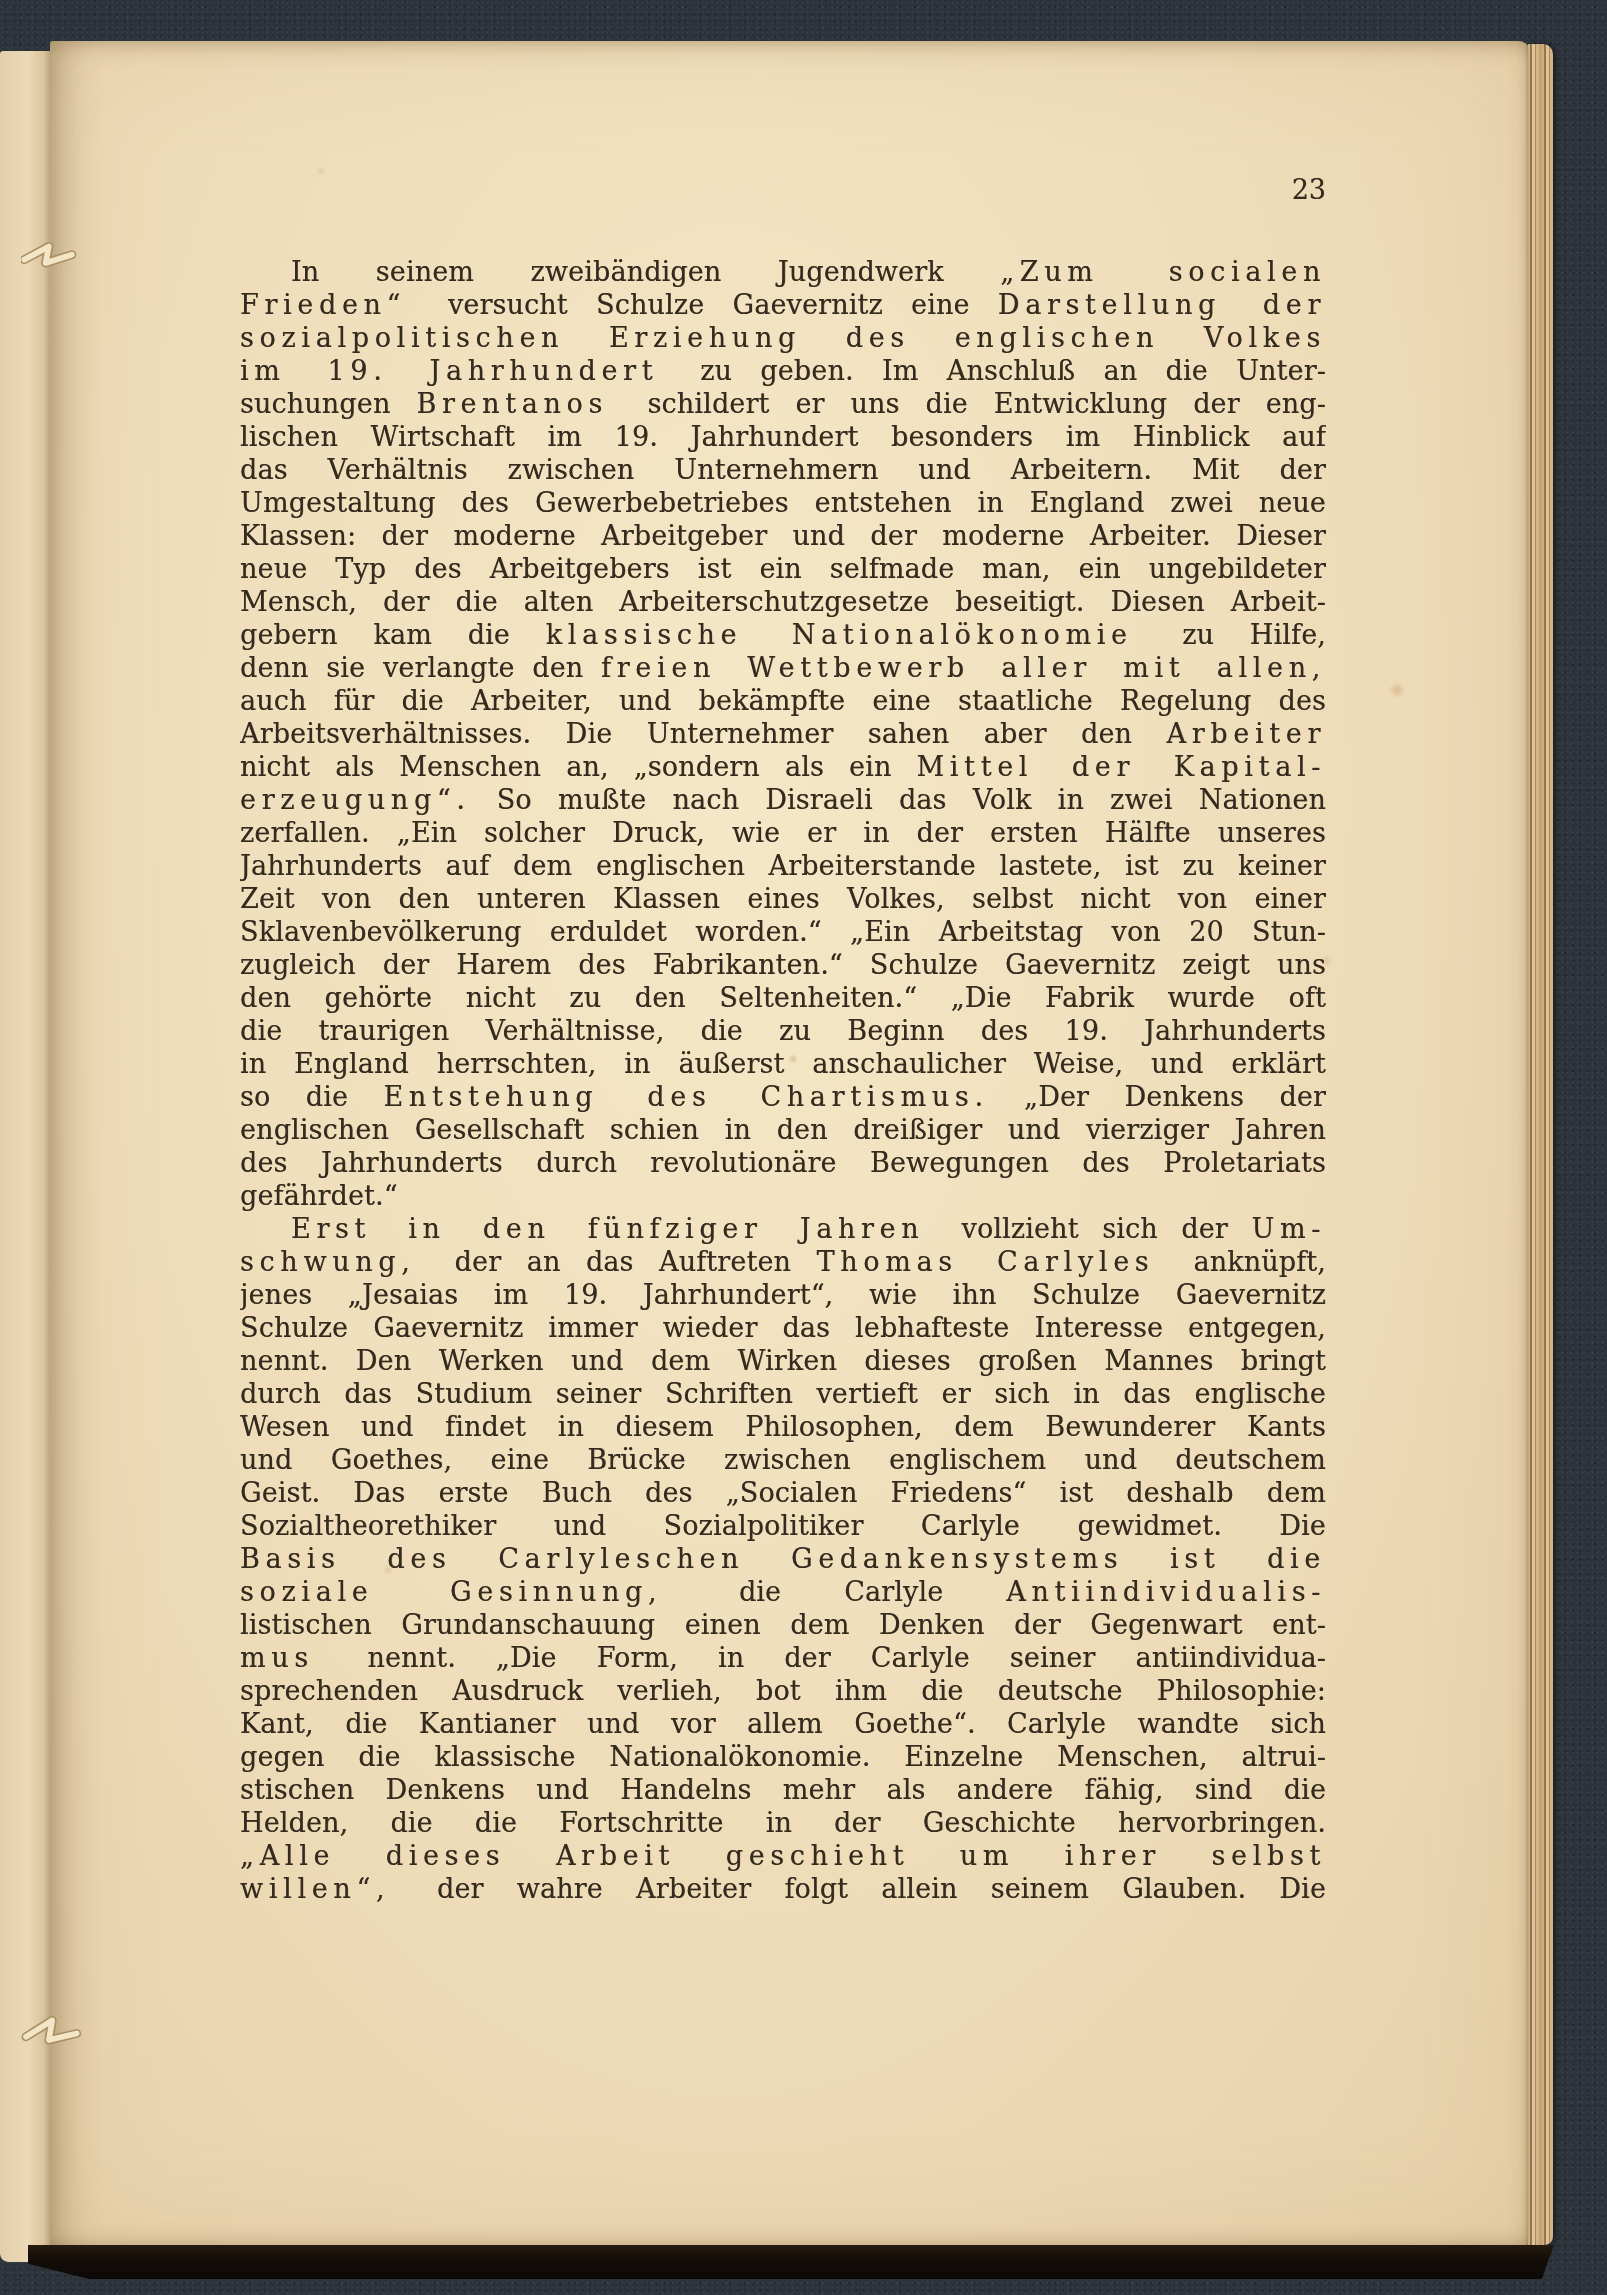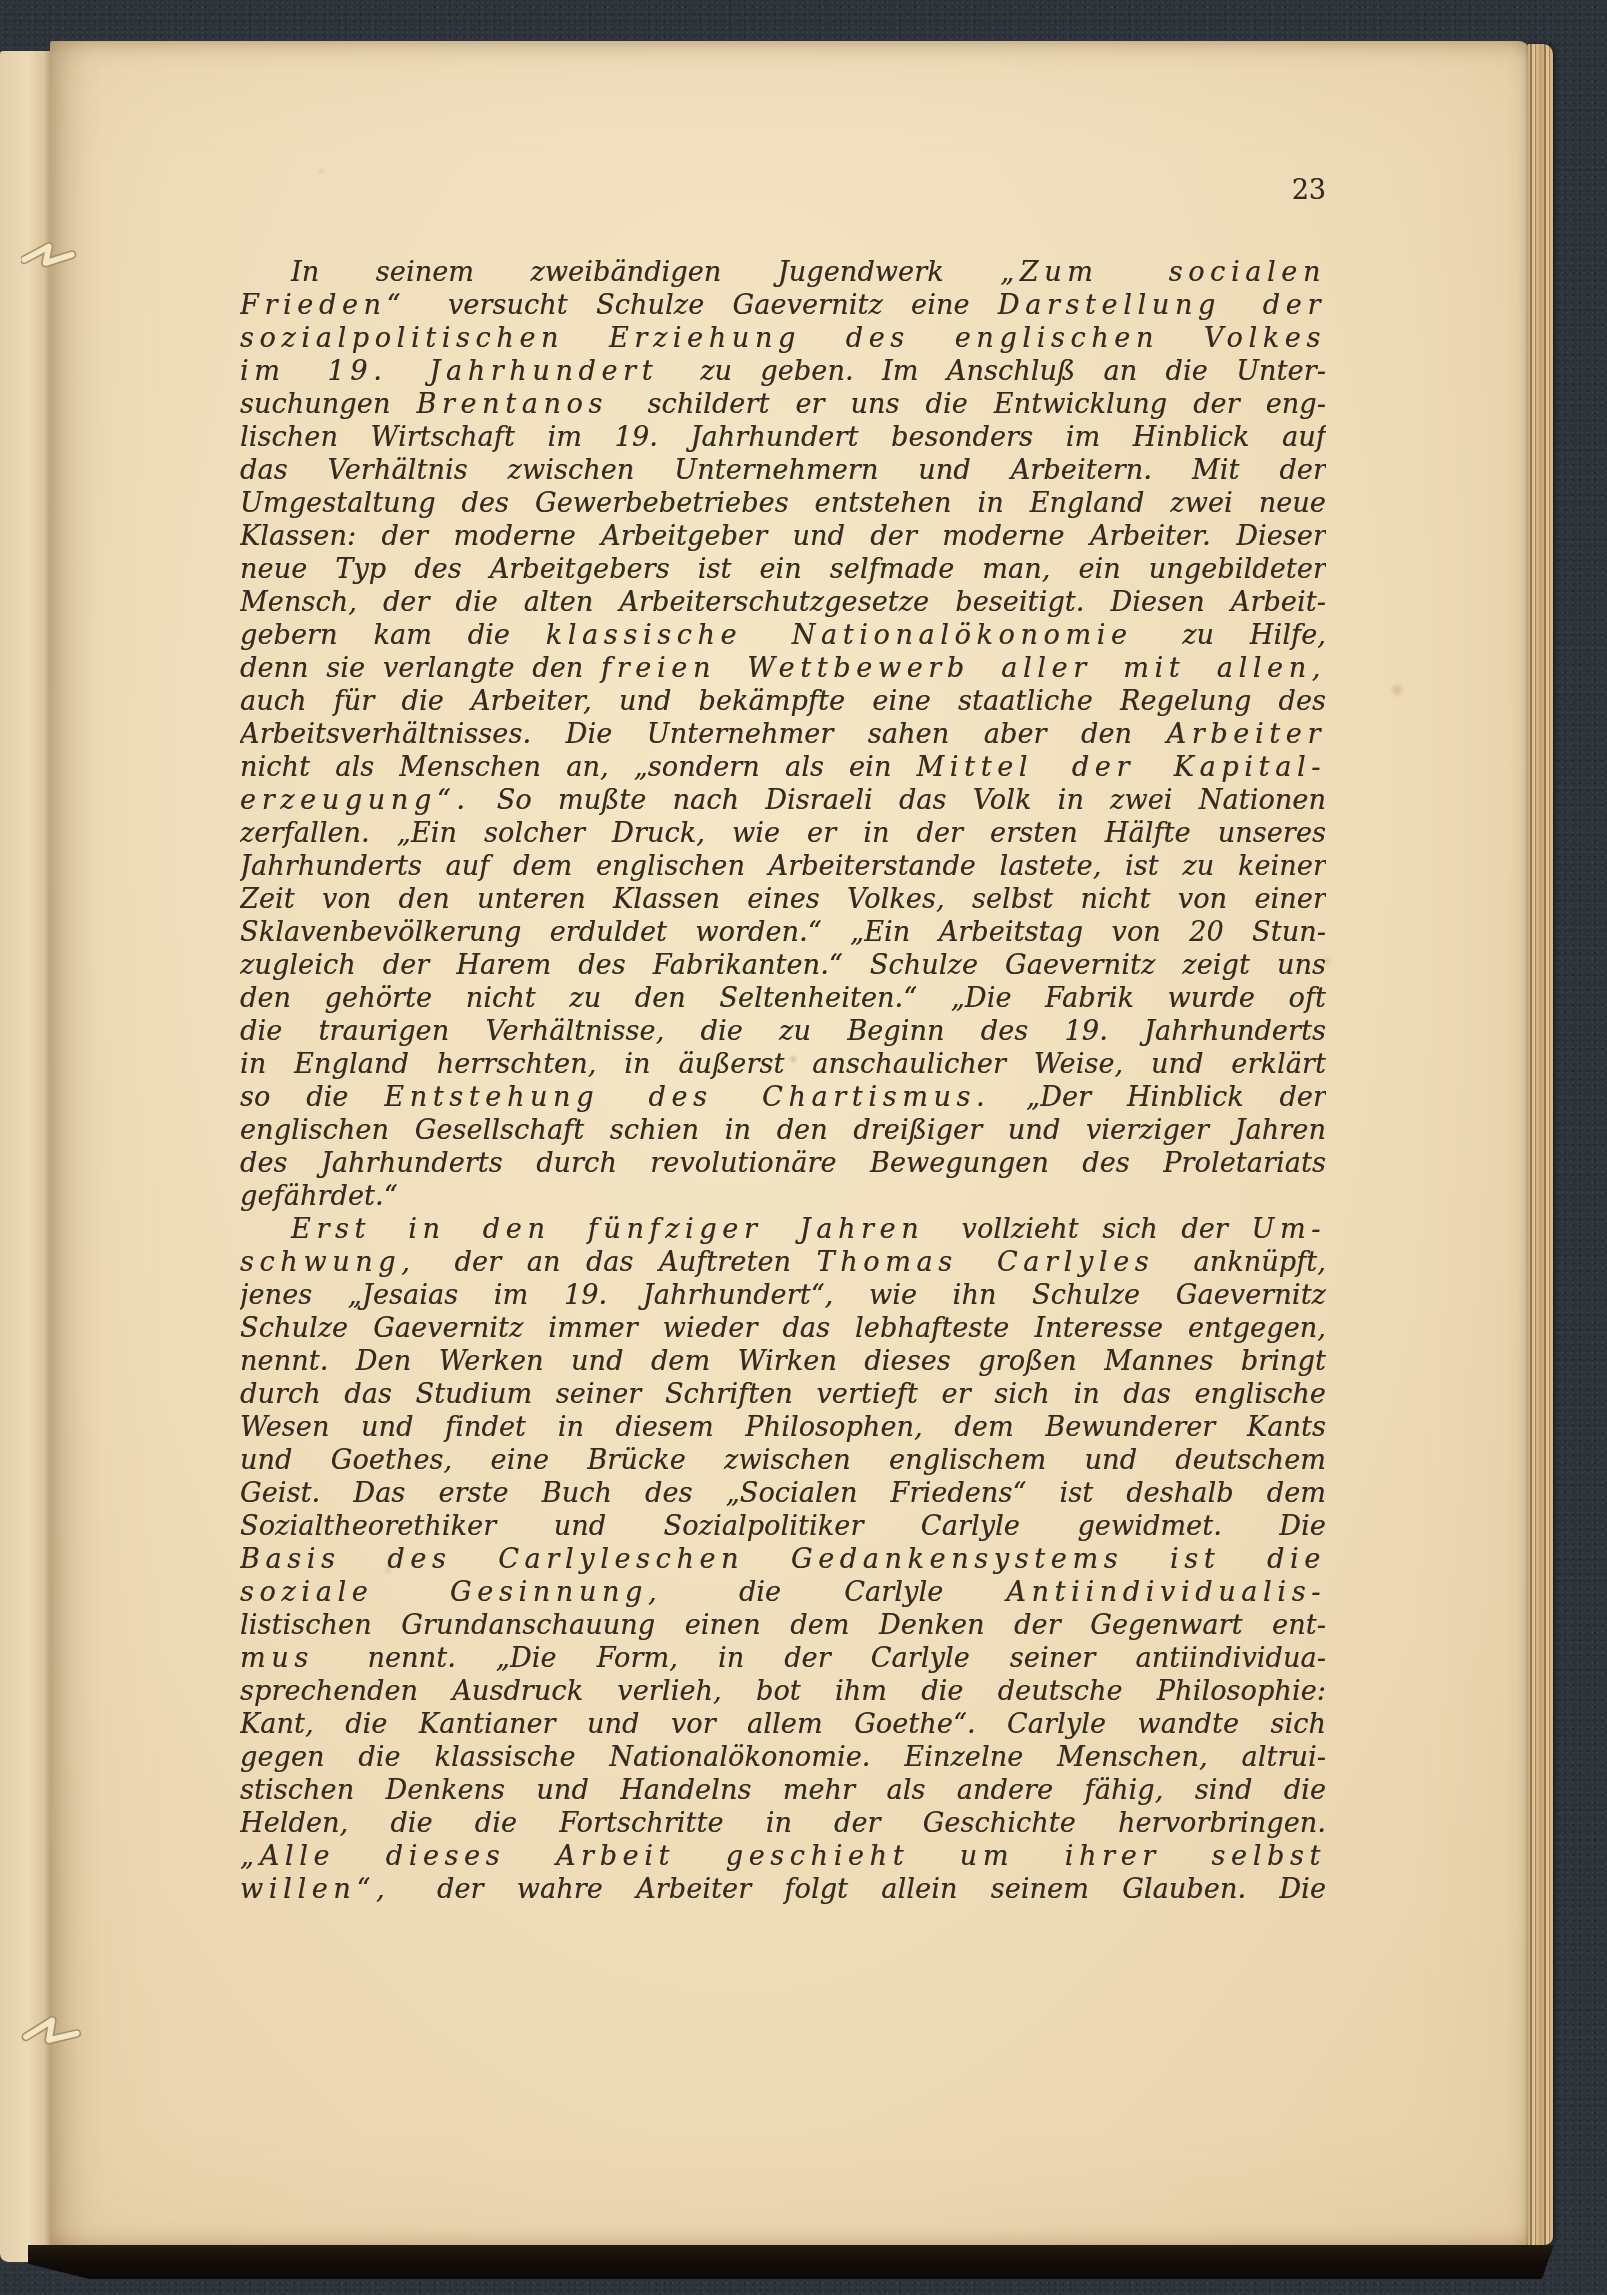--- a/index.html
+++ b/index.html
@@ -67,21 +67,20 @@
     position:absolute;left:190px;top:132px;width:1086px;
     color:var(--ink,#342a1e);
     font-size:27px;line-height:33px;
     text-shadow:0.3px 0.4px 0.5px rgba(45,32,18,.55);
   }
   .pageno-row{height:34px;text-align:right;margin-bottom:48px;}
   .line{
     height:33px;overflow:hidden;
     text-align:justify;text-align-last:justify;
     white-space:normal;
-    font-style:italic;
   }
   .line.ind{padding-left:51px;}
   .line.pend{text-align:right;text-align-last:left;}
   .g{letter-spacing:0.21em;word-spacing:0.30em;}
   .n{letter-spacing:0.005em;}
 </style>
 </head>
 <body>
 
 <div id="canvas">
@@ -112,21 +111,21 @@
           <div class="line"><span class="n">nicht als Menschen an, „sondern als ein </span><span class="g">Mittel der Kapital-</span></div>
           <div class="line"><span class="g">erzeugung“.</span><span class="n">  So mußte nach Disraeli das Volk in zwei Nationen</span></div>
           <div class="line"><span class="n">zerfallen.  „Ein solcher Druck, wie er in der ersten Hälfte unseres</span></div>
           <div class="line"><span class="n">Jahrhunderts auf dem englischen Arbeiterstande lastete, ist zu keiner</span></div>
           <div class="line"><span class="n">Zeit von den unteren Klassen eines Volkes, selbst nicht von einer</span></div>
           <div class="line"><span class="n">Sklavenbevölkerung erduldet worden.“  „Ein Arbeitstag von 20 Stun-</span></div>
           <div class="line"><span class="n">zugleich der Harem des Fabrikanten.“  Schulze Gaevernitz zeigt uns</span></div>
           <div class="line"><span class="n">den gehörte nicht zu den Seltenheiten.“  „Die Fabrik wurde oft</span></div>
           <div class="line"><span class="n">die traurigen Verhältnisse, die zu Beginn des 19. Jahrhunderts</span></div>
           <div class="line"><span class="n">in England herrschten, in äußerst anschaulicher Weise, und erklärt</span></div>
-          <div class="line"><span class="n">so die </span><span class="g">Entstehung des Chartismus.</span><span class="n">  „Der Hinblick der</span></div>
+          <div class="line"><span class="n">so die </span><span class="g">Entstehung des Chartismus.</span><span class="n">  „Der Denkens der</span></div>
           <div class="line"><span class="n">englischen Gesellschaft schien in den dreißiger und vierziger Jahren</span></div>
           <div class="line"><span class="n">des Jahrhunderts durch revolutionäre Bewegungen des Proletariats</span></div>
           <div class="line pend"><span class="n">gefährdet.“</span></div>
           <div class="line ind"><span class="g">Erst in den fünfziger Jahren </span><span class="n">vollzieht sich der </span><span class="g">Um-</span></div>
           <div class="line"><span class="g">schwung, </span><span class="n">der an das Auftreten </span><span class="g">Thomas Carlyles </span><span class="n">anknüpft,</span></div>
           <div class="line"><span class="n">jenes „Jesaias im 19. Jahrhundert“, wie ihn Schulze Gaevernitz</span></div>
           <div class="line"><span class="n">Schulze Gaevernitz immer wieder das lebhafteste Interesse entgegen,</span></div>
           <div class="line"><span class="n">nennt.  Den Werken und dem Wirken dieses großen Mannes bringt</span></div>
           <div class="line"><span class="n">durch das Studium seiner Schriften vertieft er sich in das englische</span></div>
           <div class="line"><span class="n">Wesen und findet in diesem Philosophen, dem Bewunderer Kants</span></div>

